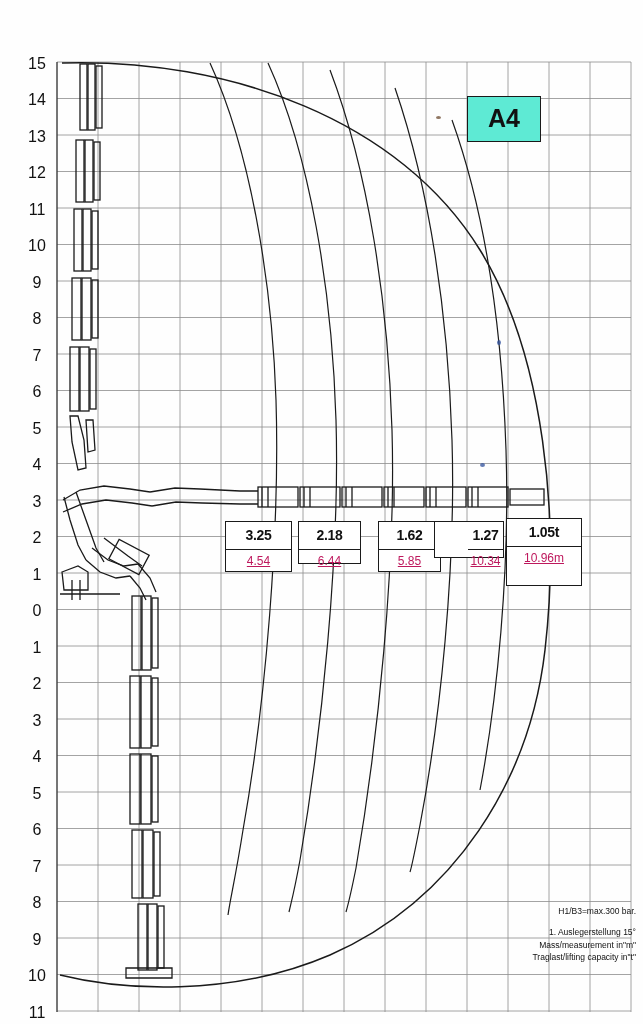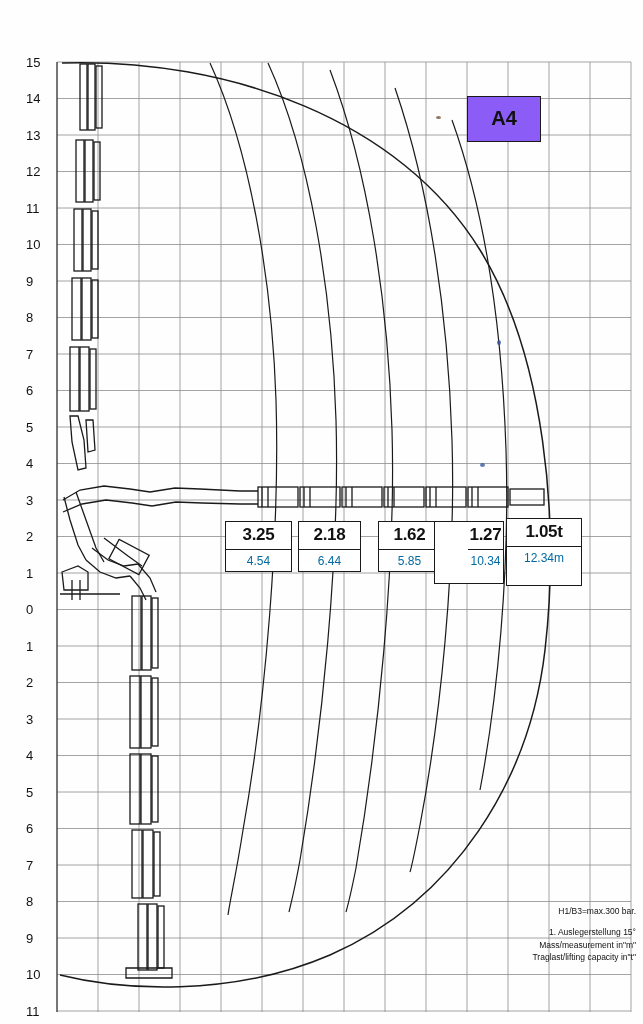--- a/index.html
+++ b/index.html
@@ -26,59 +26,60 @@
     left: 0; top: 0;
     width: 643px;
     height: 1024px;
   }
   svg.chart {
     position: absolute;
     left: 0; top: 0;
   }
   .ylabel {
     position: absolute;
-    font-size: 13px;
+    font-size: 16px;
     color: #111;
-    text-align: left;
+    text-align: center;
     width: 22px;
     font-family: "Liberation Sans", sans-serif;
   }
   .callout {
     position: absolute;
     border: 1.6px solid #1a1a1a;
     background: #ffffff;
     box-sizing: border-box;
     text-align: center;
   }
   .callout .cap {
-    font-size: 17px;
+    font-size: 14px;
     font-weight: bold;
     color: #111;
     letter-spacing: -0.3px;
     line-height: 26px;
     border-bottom: 1.4px solid #1a1a1a;
     height: 27px;
   }
   .callout .reach {
     font-size: 12px;
-    color: #0369a1;
+    color: #be185d;
     line-height: 22px;
     height: 22px;
+    text-decoration: underline;
   }
   .a4-box {
     position: absolute;
     left: 467px;
     top: 96px;
     width: 72px;
     height: 44px;
     border: 1.6px solid #1a1a1a;
-    background: #8b5cf6;
+    background: #5eead4;
     text-align: center;
     line-height: 42px;
-    font-size: 20px;
+    font-size: 25px;
     font-weight: bold;
     color: #111;
   }
   .footnotes {
     position: absolute;
     left: 386px;
     top: 905px;
     width: 250px;
     font-size: 8.5px;
     color: #111;
@@ -291,38 +292,38 @@
     <div class="ylabel" style="left:26px; top:967px;">10</div>
     <div class="ylabel" style="left:26px; top:1004px;">11</div>
 
     <div class="a4-box">A4</div>
 
     <div class="callout" style="left:225px; top:521px; width:67px; height:51px;">
       <div class="cap">3.25</div>
       <div class="reach">4.54</div>
     </div>
 
-    <div class="callout" style="left:298px; top:521px; width:63px; height:51px;">
+    <div class="callout" style="left:298px; top:521px; width:63px; height:43px;">
       <div class="cap">2.18</div>
       <div class="reach">6.44</div>
     </div>
 
     <div class="callout" style="left:366px; top:521px; width:63px; height:51px;margin-left:12px;">
       <div class="cap">1.62</div>
       <div class="reach">5.85</div>
     </div>
 
-    <div class="callout" style="left:434px; top:521px; width:70px; height:63px;padding-left:33px;">
+    <div class="callout" style="left:434px; top:521px; width:70px; height:37px;padding-left:33px;">
       <div class="cap">1.27</div>
       <div class="reach">10.34</div>
     </div>
 
     <div class="callout" style="left:506px; top:518px; width:76px; height:68px;">
       <div class="cap">1.05t</div>
-      <div class="reach">12.34m</div>
+      <div class="reach">10.96m</div>
     </div>
 
     <div class="footnotes">
       <div class="grp">H1/B3=max.300 bar.</div>
       <div>1. Auslegerstellung 15°</div>
       <div>Mass/measurement          in"m"</div>
       <div>Traglast/lifting capacity in"t"</div>
     </div>
 
     <div class="speck" style="left:436px; top:116px; width:5px; height:3px;"></div>

